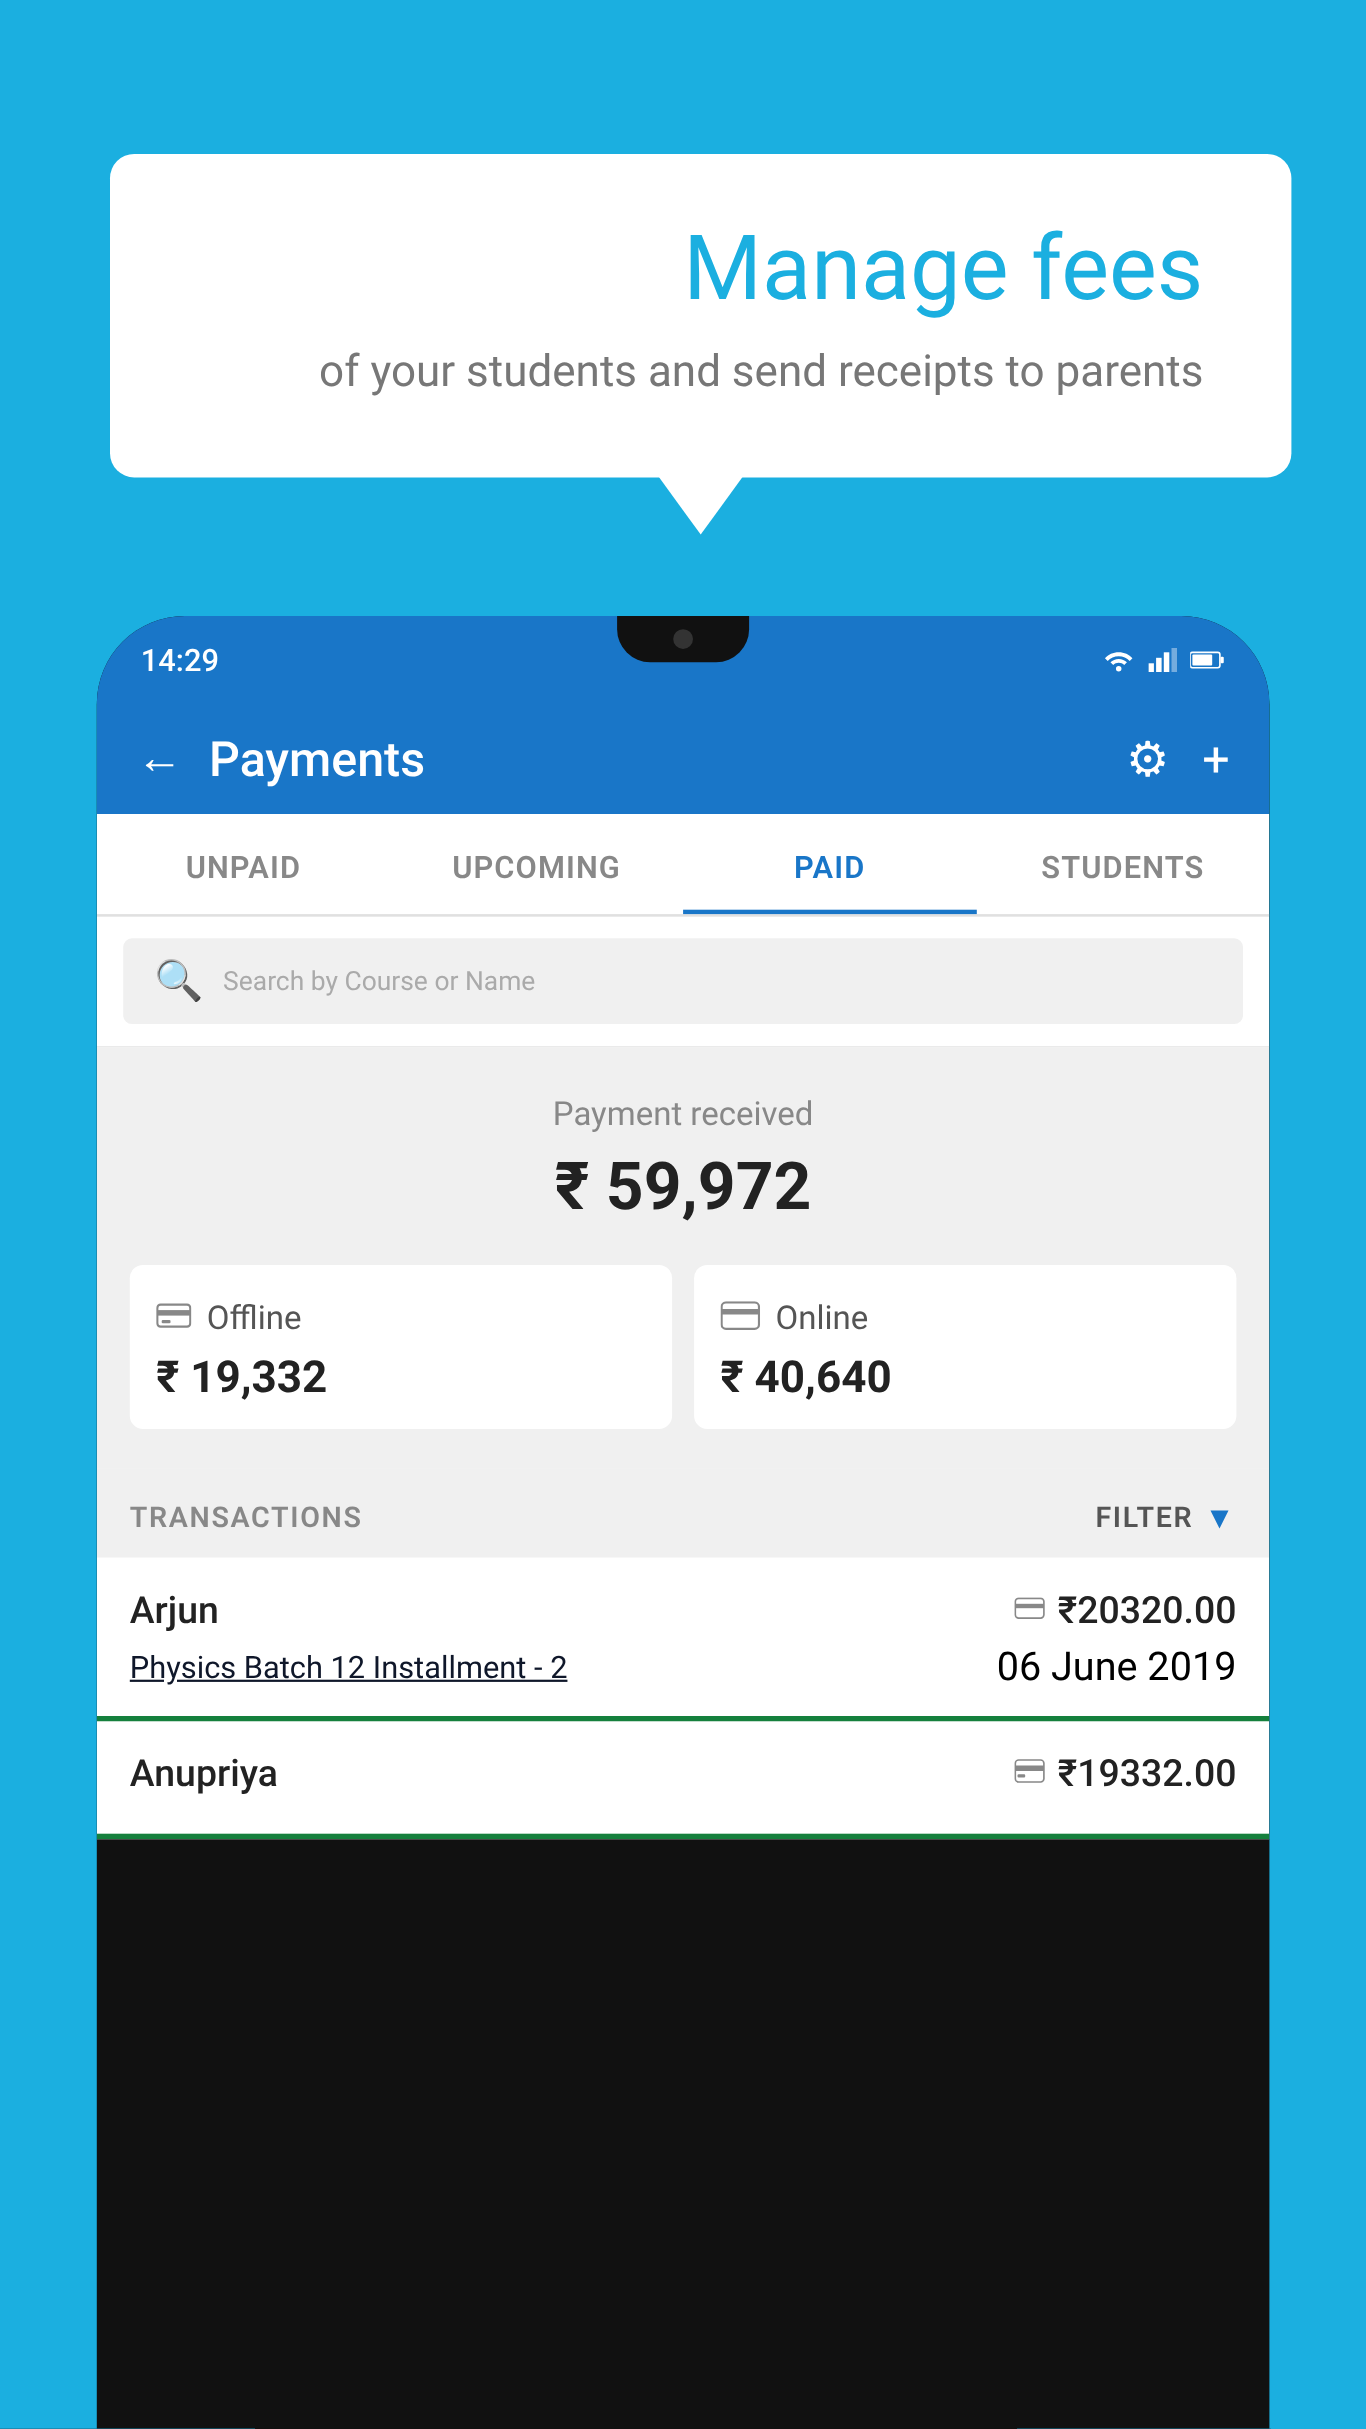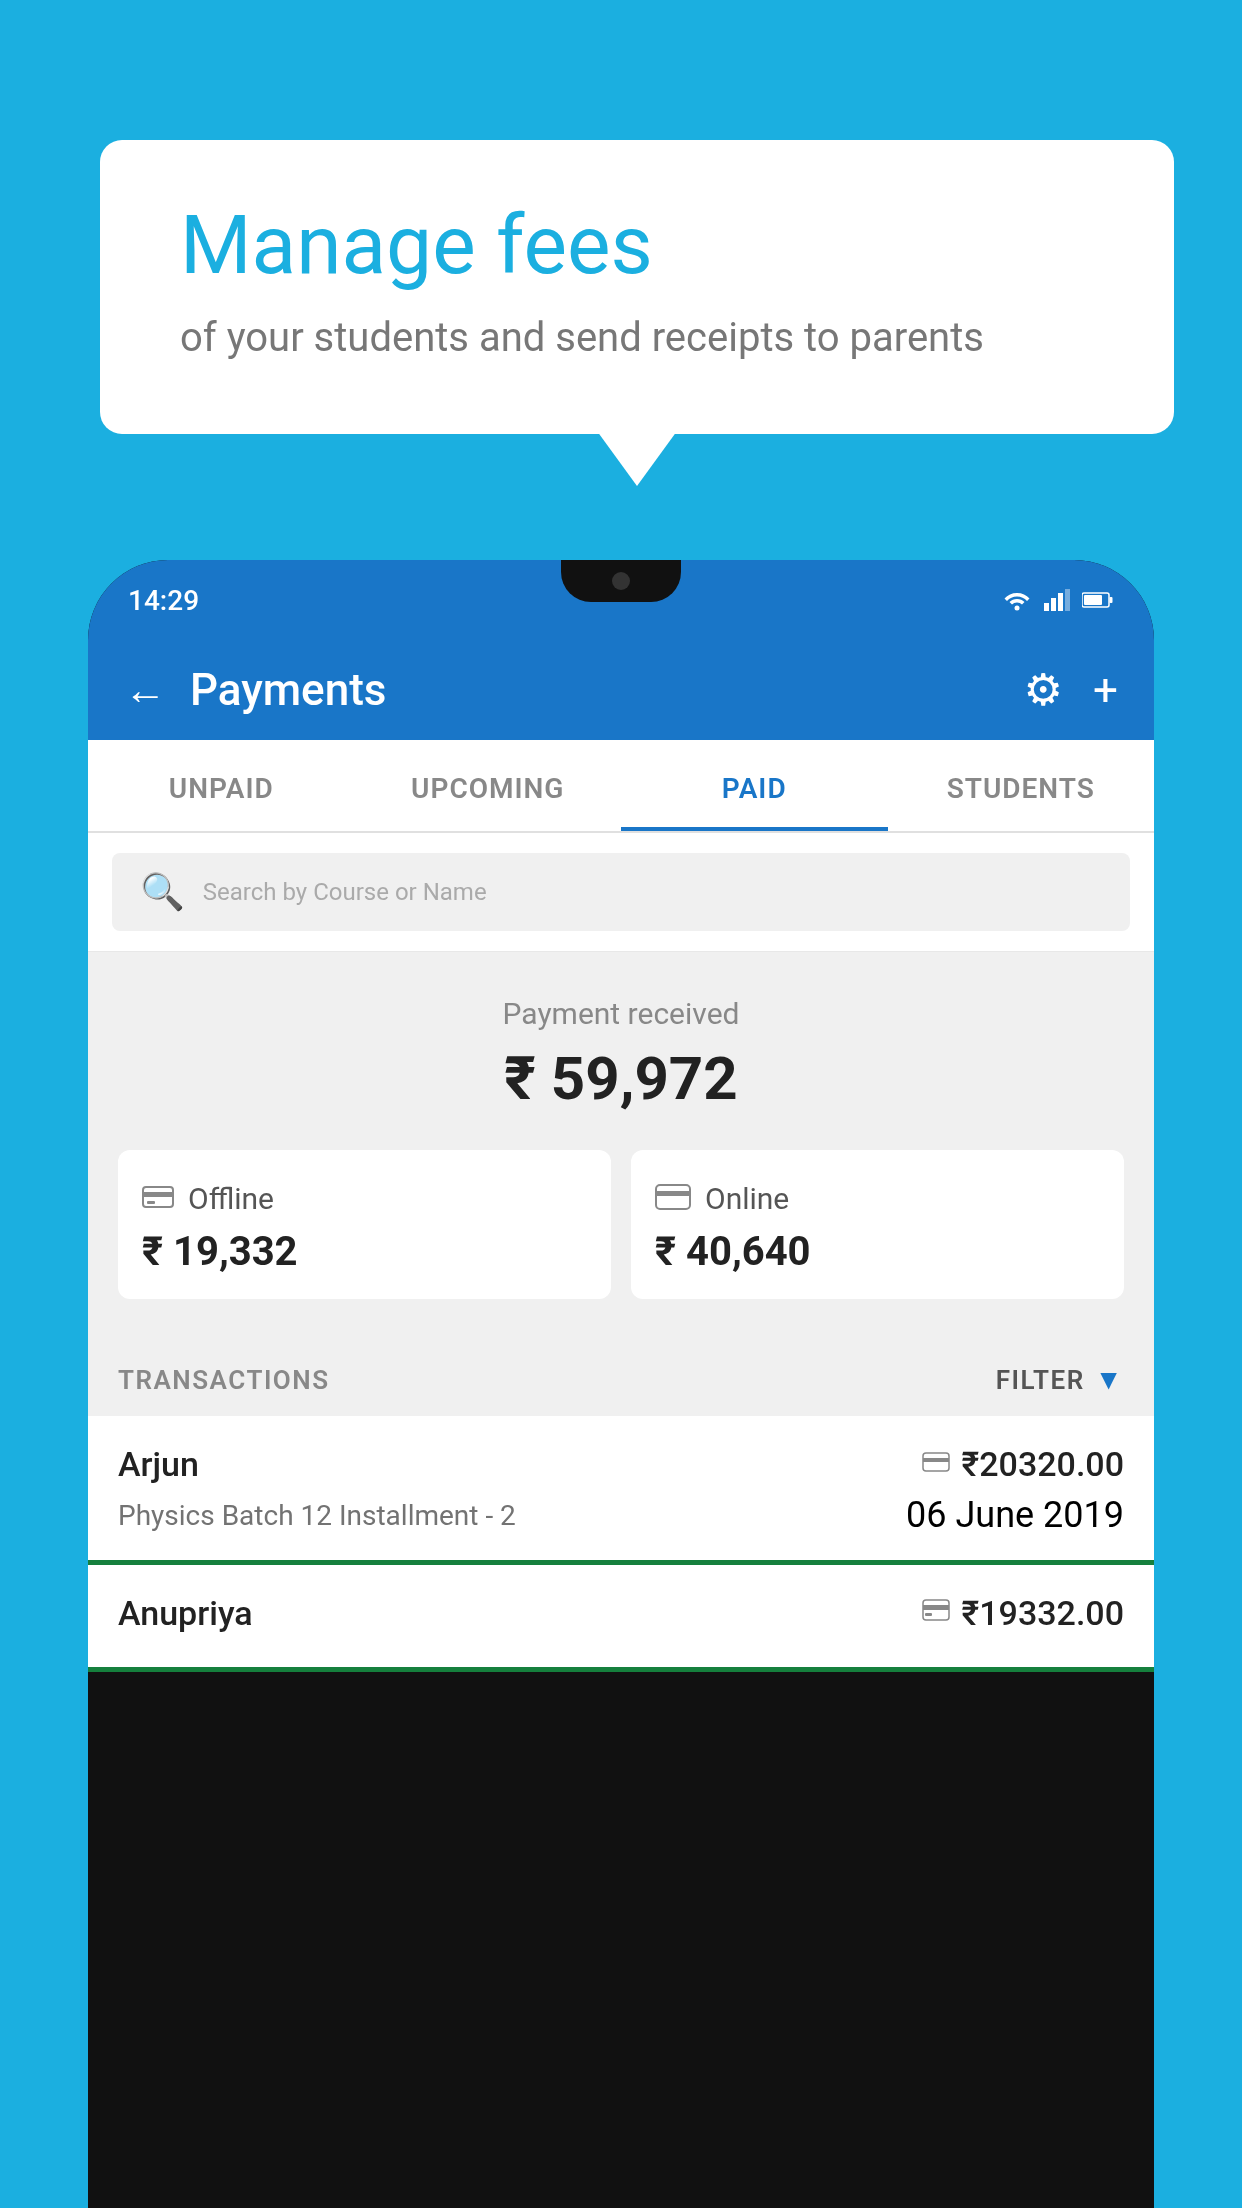--- a/index.html
+++ b/index.html
@@ -18,21 +18,21 @@
       position: absolute;
       top: 140px;
       left: 68px;
       right: 68px;
     }
 
     .speech-bubble {
       background: white;
       border-radius: 22px;
       padding: 60px 80px 70px;
-      text-align: left;
+      text-align: right;
       position: relative;
       margin-left: 32px;
     }
 
     .speech-bubble::after {
       content: '';
       position: absolute;
       bottom: -52px;
       left: 50%;
       transform: translateX(-50%);
@@ -353,22 +353,23 @@
       font-size: 28px;
     }
 
     .transaction-bottom {
       display: flex;
       align-items: center;
       justify-content: space-between;
     }
 
     .transaction-course {
-      color: #737373;
+      color: #0f172a;
       font-size: 28px;
+      text-decoration: underline;
     }
 
     .transaction-date {
       color: #000000;
       font-size: 36px;
     }
 
     .phone-inner {
       border-radius: 70px 70px 0 0;
       overflow: hidden;

